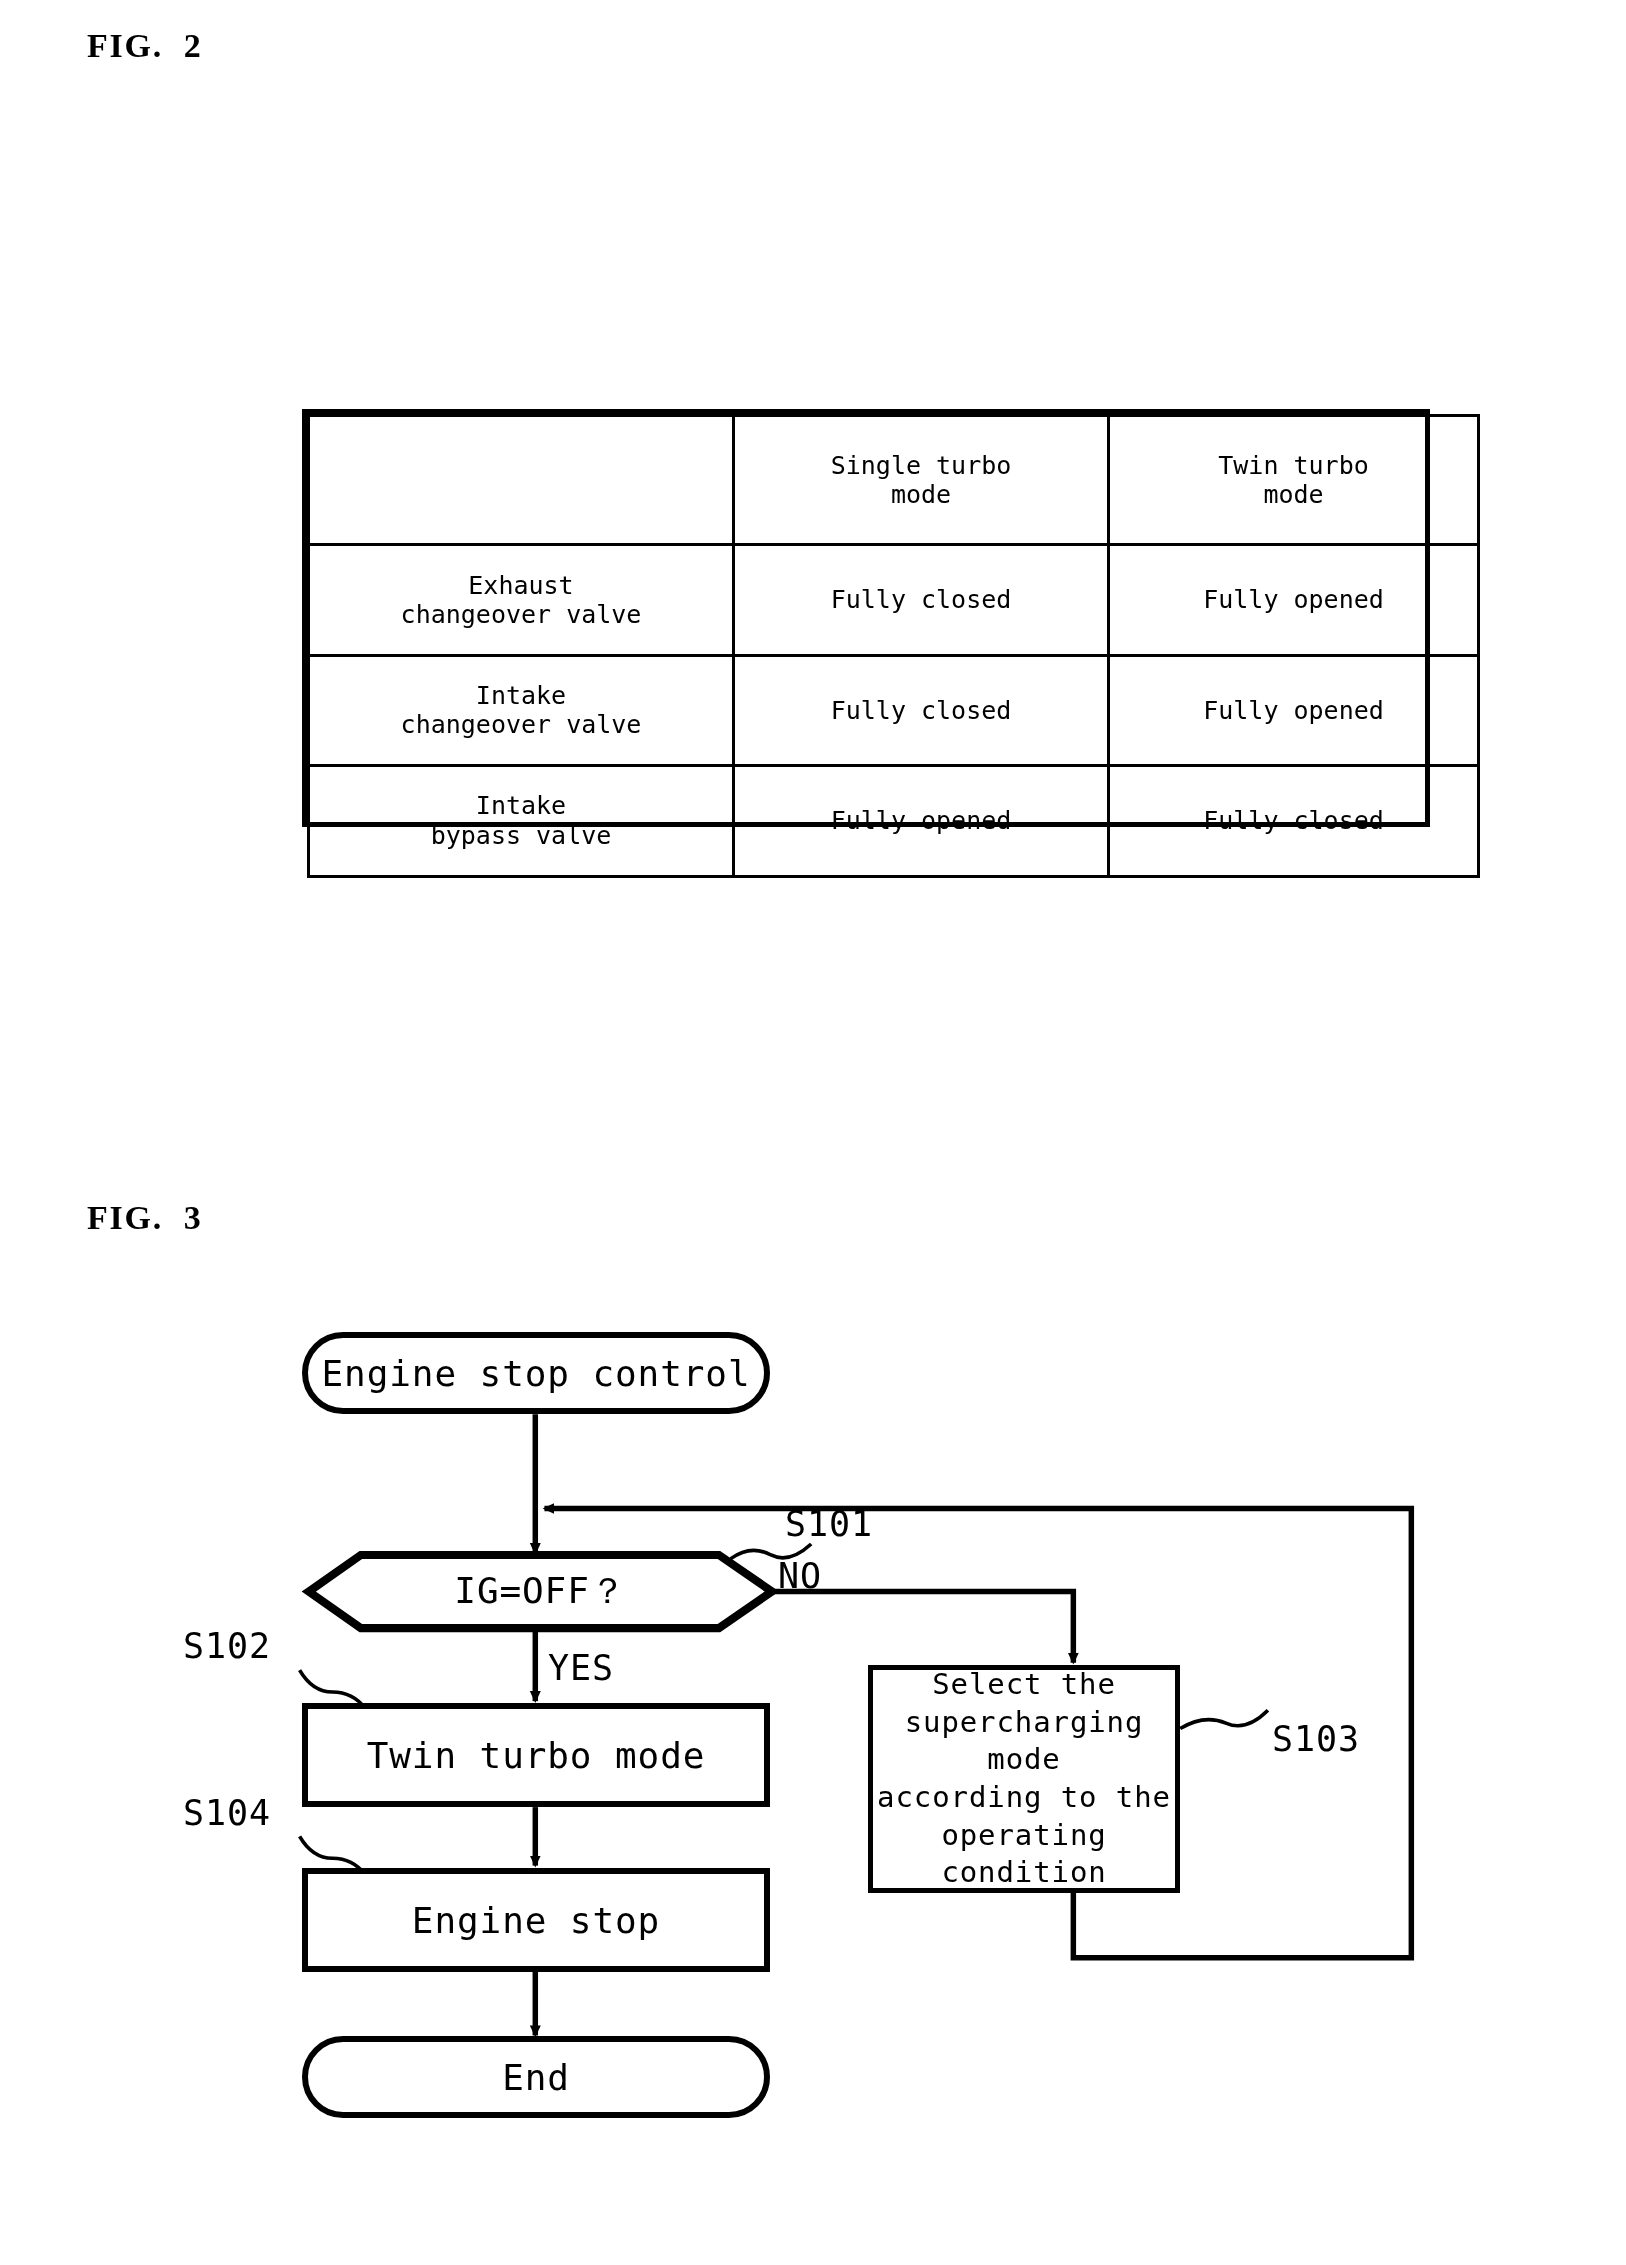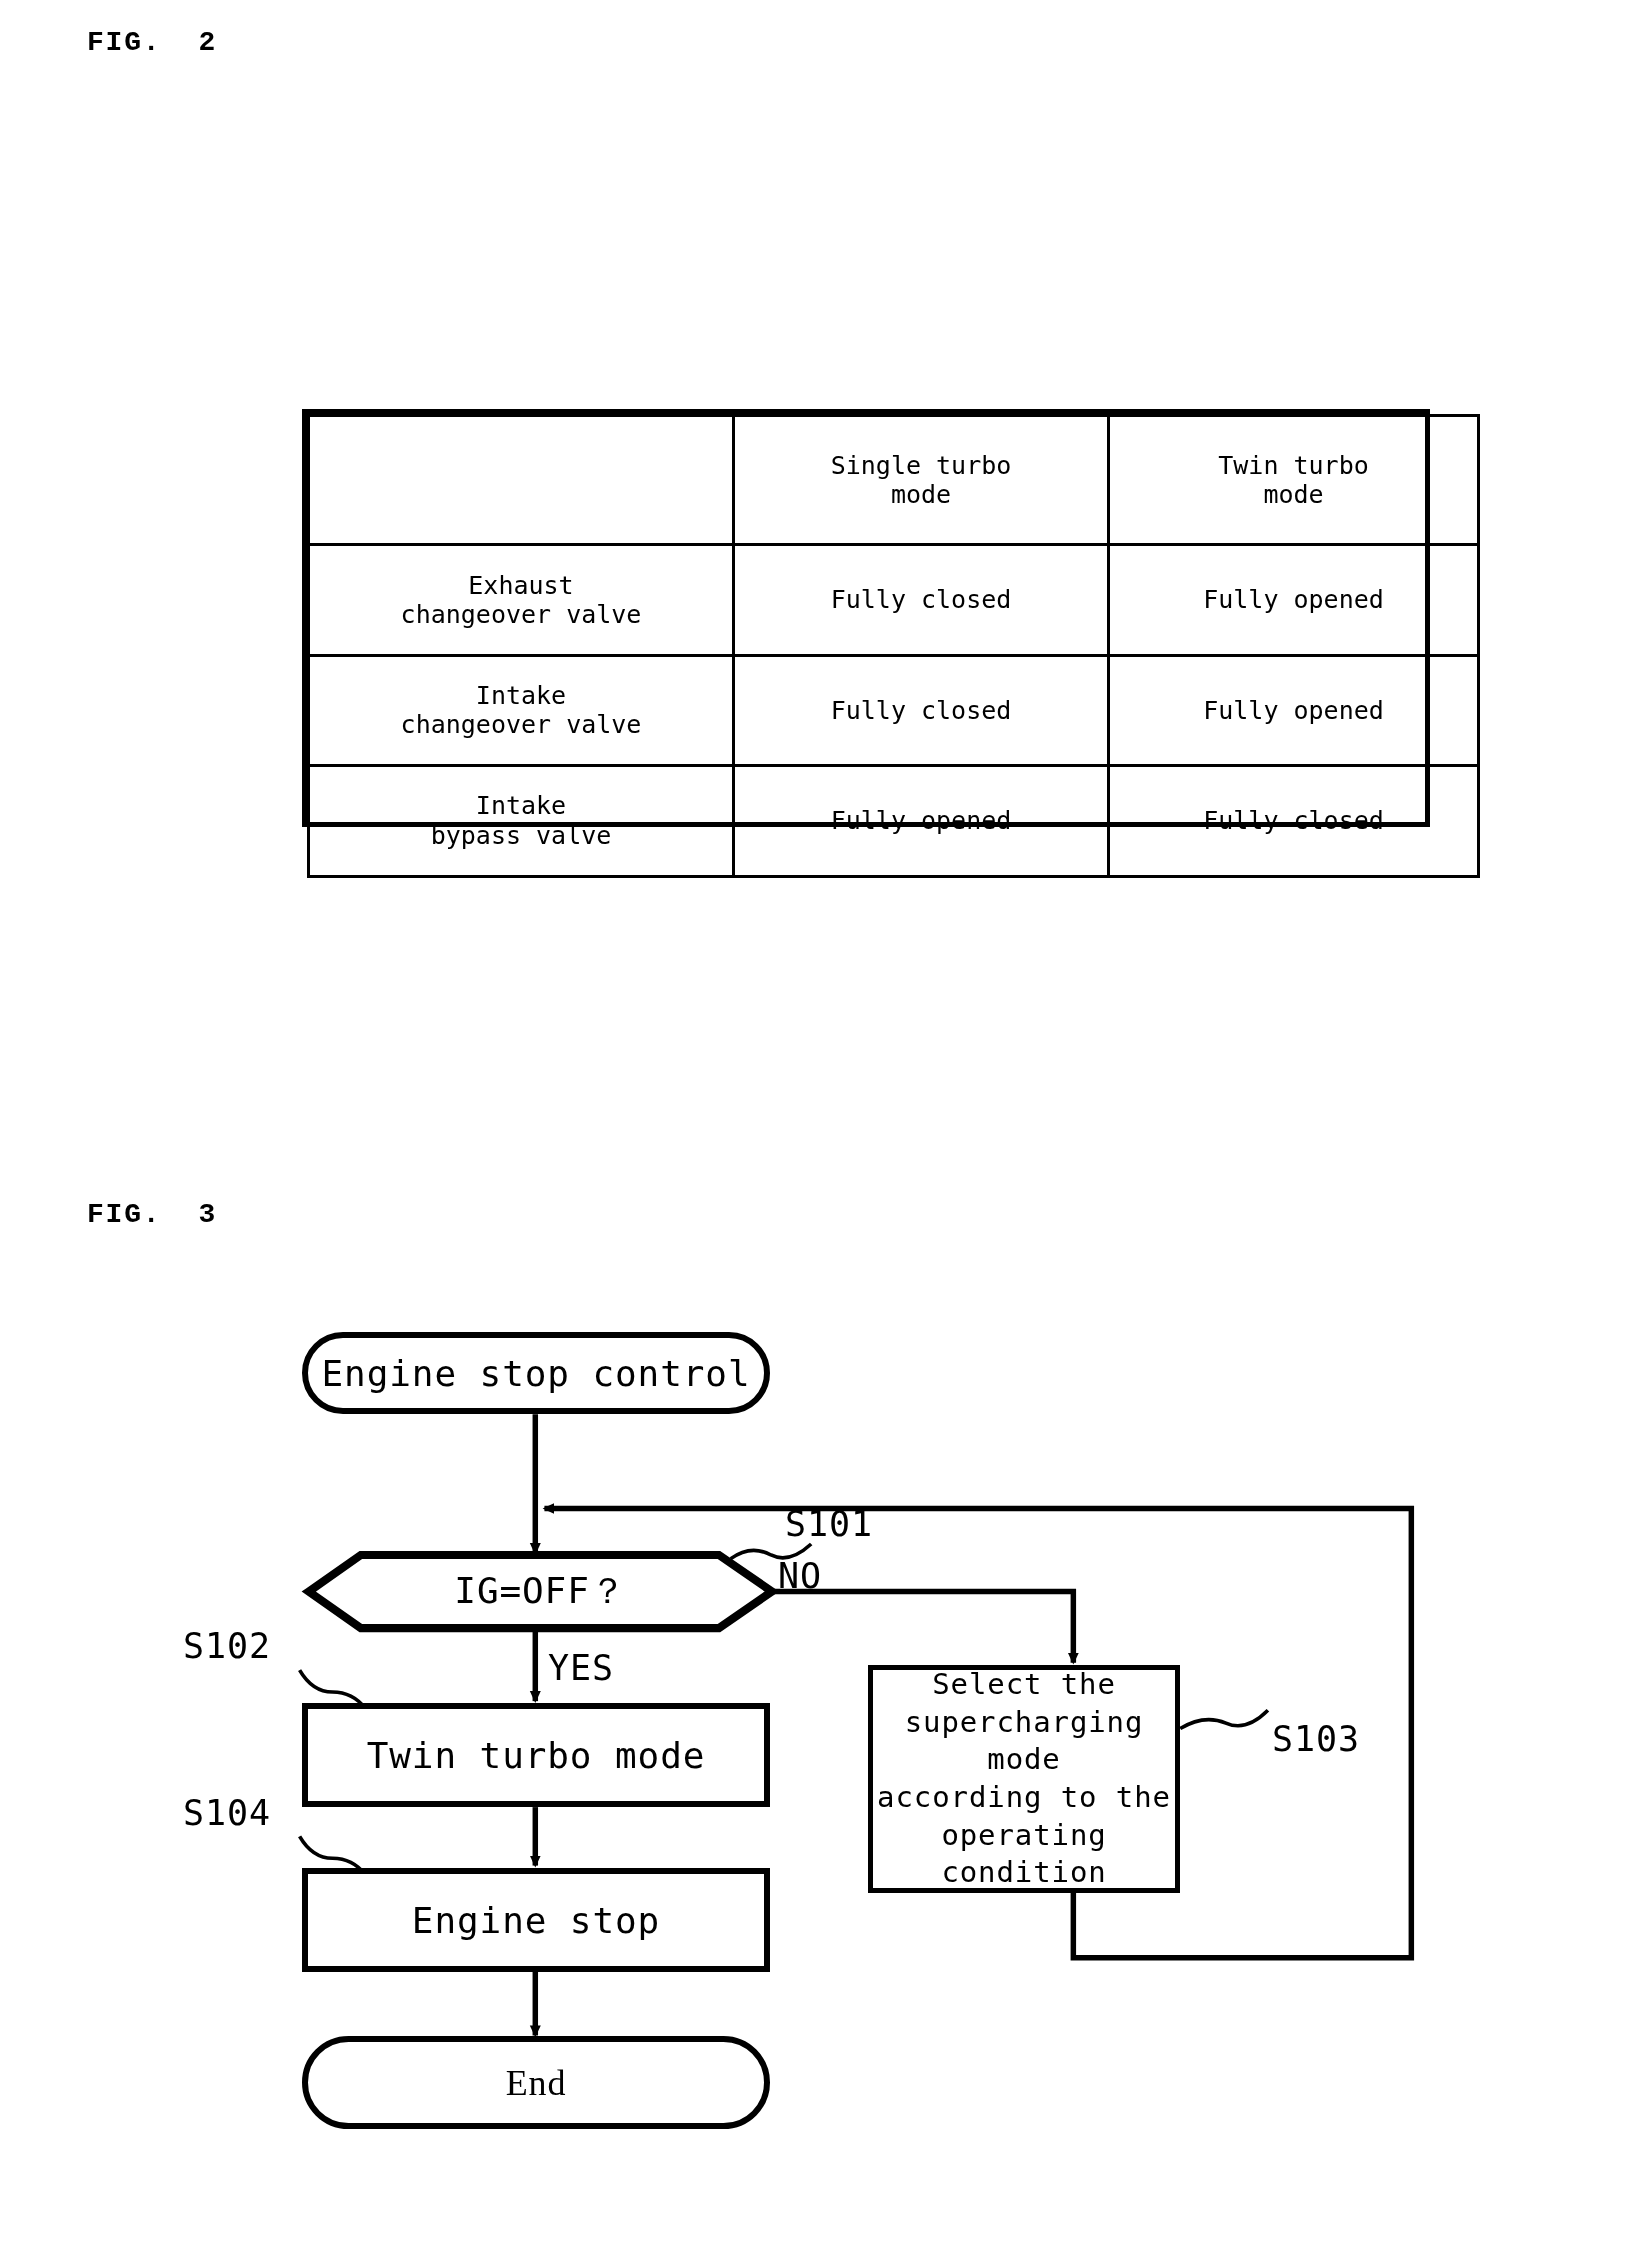--- a/index.html
+++ b/index.html
@@ -6,22 +6,22 @@
   body{
     width:1626px;height:2265px;
     background:#ffffff;
     font-family:"DejaVu Sans Mono", monospace;
     color:#000000;
     position:relative;
     overflow:hidden;
   }
   .fig-label{
     position:absolute;
-    font-family:Liberation Mono, monospace;
-    font-size:28px;
+    font-family:Liberation Serif, serif;
+    font-size:34px;
     font-weight:700;
     letter-spacing:1.8px;
     white-space:pre;
   }
   
   #table-fig2{
     position:absolute;
     left:302px; top:409px;
     width:1128px; height:418px;
     border:5.5px solid #000;
@@ -184,21 +184,21 @@
 <div class="branch-label" style="left:548px;top:1640px;margin-top:8px;">YES</div>
 
 <div class="step-ref" style="left:183px;top:1626px;">S102</div>
 
 <div class="node process" style="left:302px;top:1703px;width:468px;height:104px;">Twin turbo mode</div>
 
 <div class="step-ref" style="left:183px;top:1793px;">S104</div>
 
 <div class="node process" style="left:302px;top:1868px;width:468px;height:104px;">Engine stop</div>
 
-<div class="node terminal" style="left:302px;top:2036px;width:468px;height:93px;font-family:Liberation Serif, serif;">End</div>
+<div class="node terminal" style="left:302px;top:2036px;width:468px;height:82px;">End</div>
 
 <div class="node process small" style="left:868px;top:1665px;width:312px;height:228px;">Select the
 supercharging mode
 according to the
 operating condition</div>
 
 <div class="step-ref" style="left:1272px;top:1719px;">S103</div>
 
 
 </body></html>

